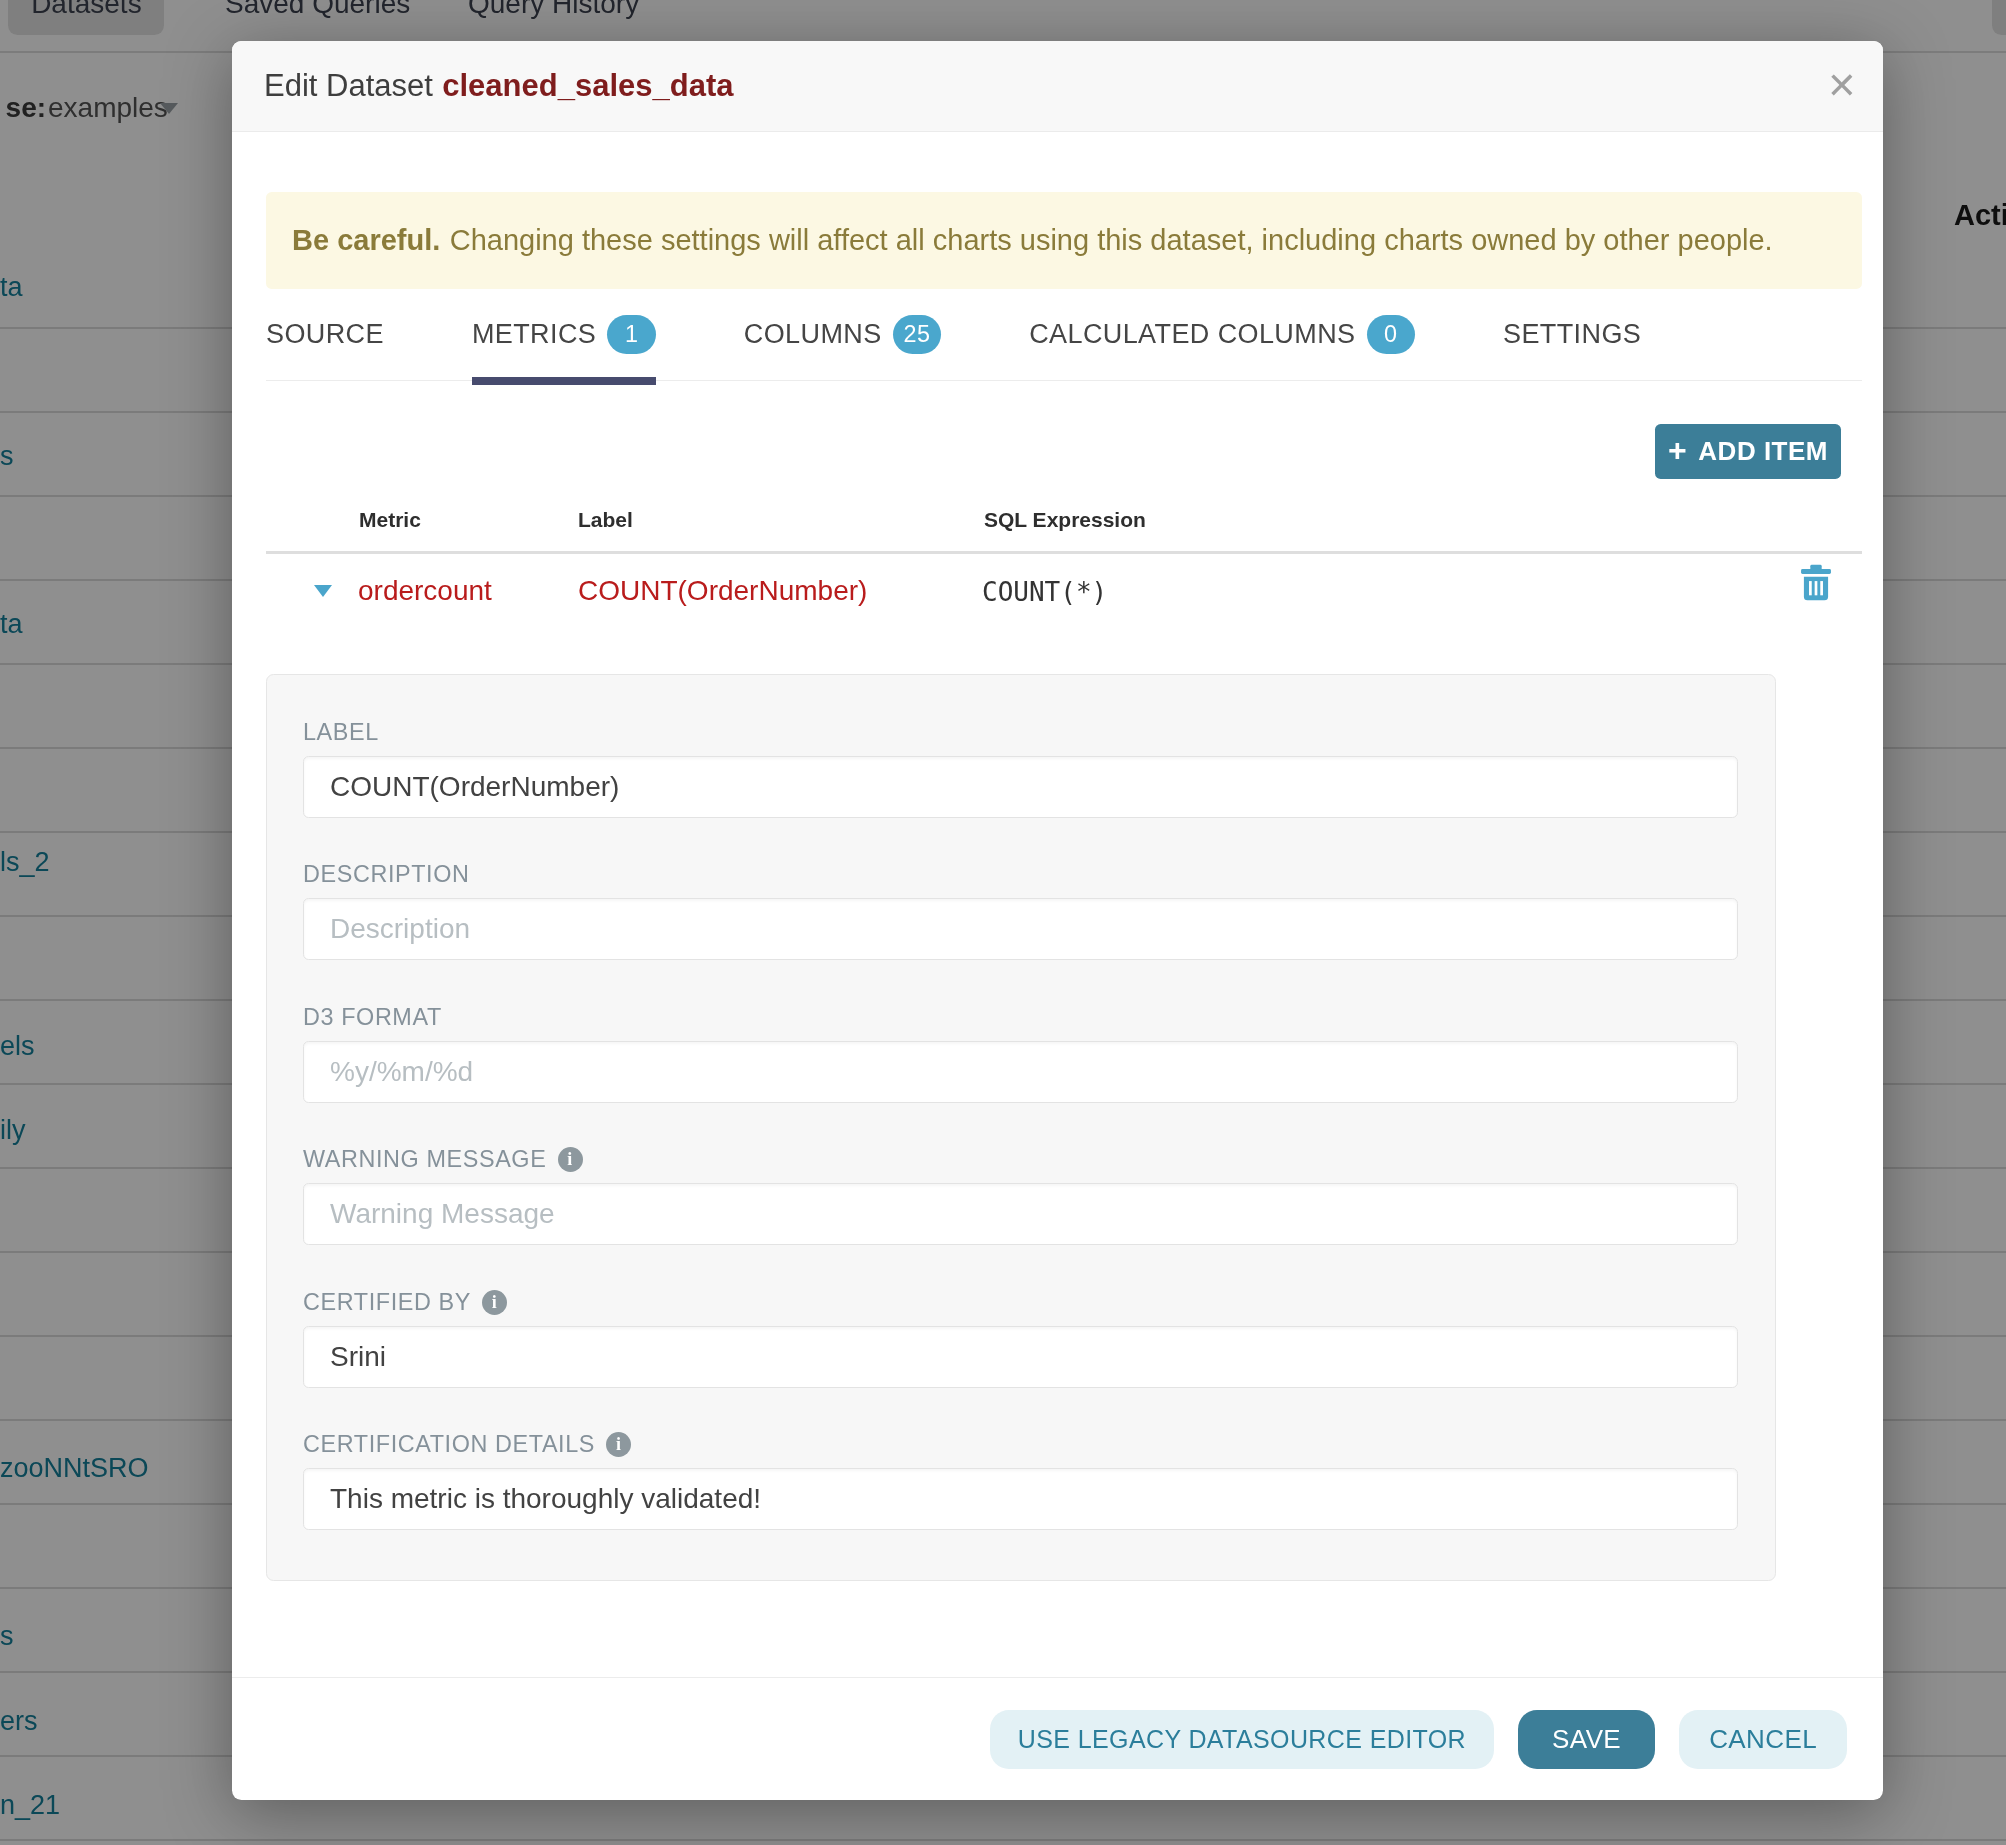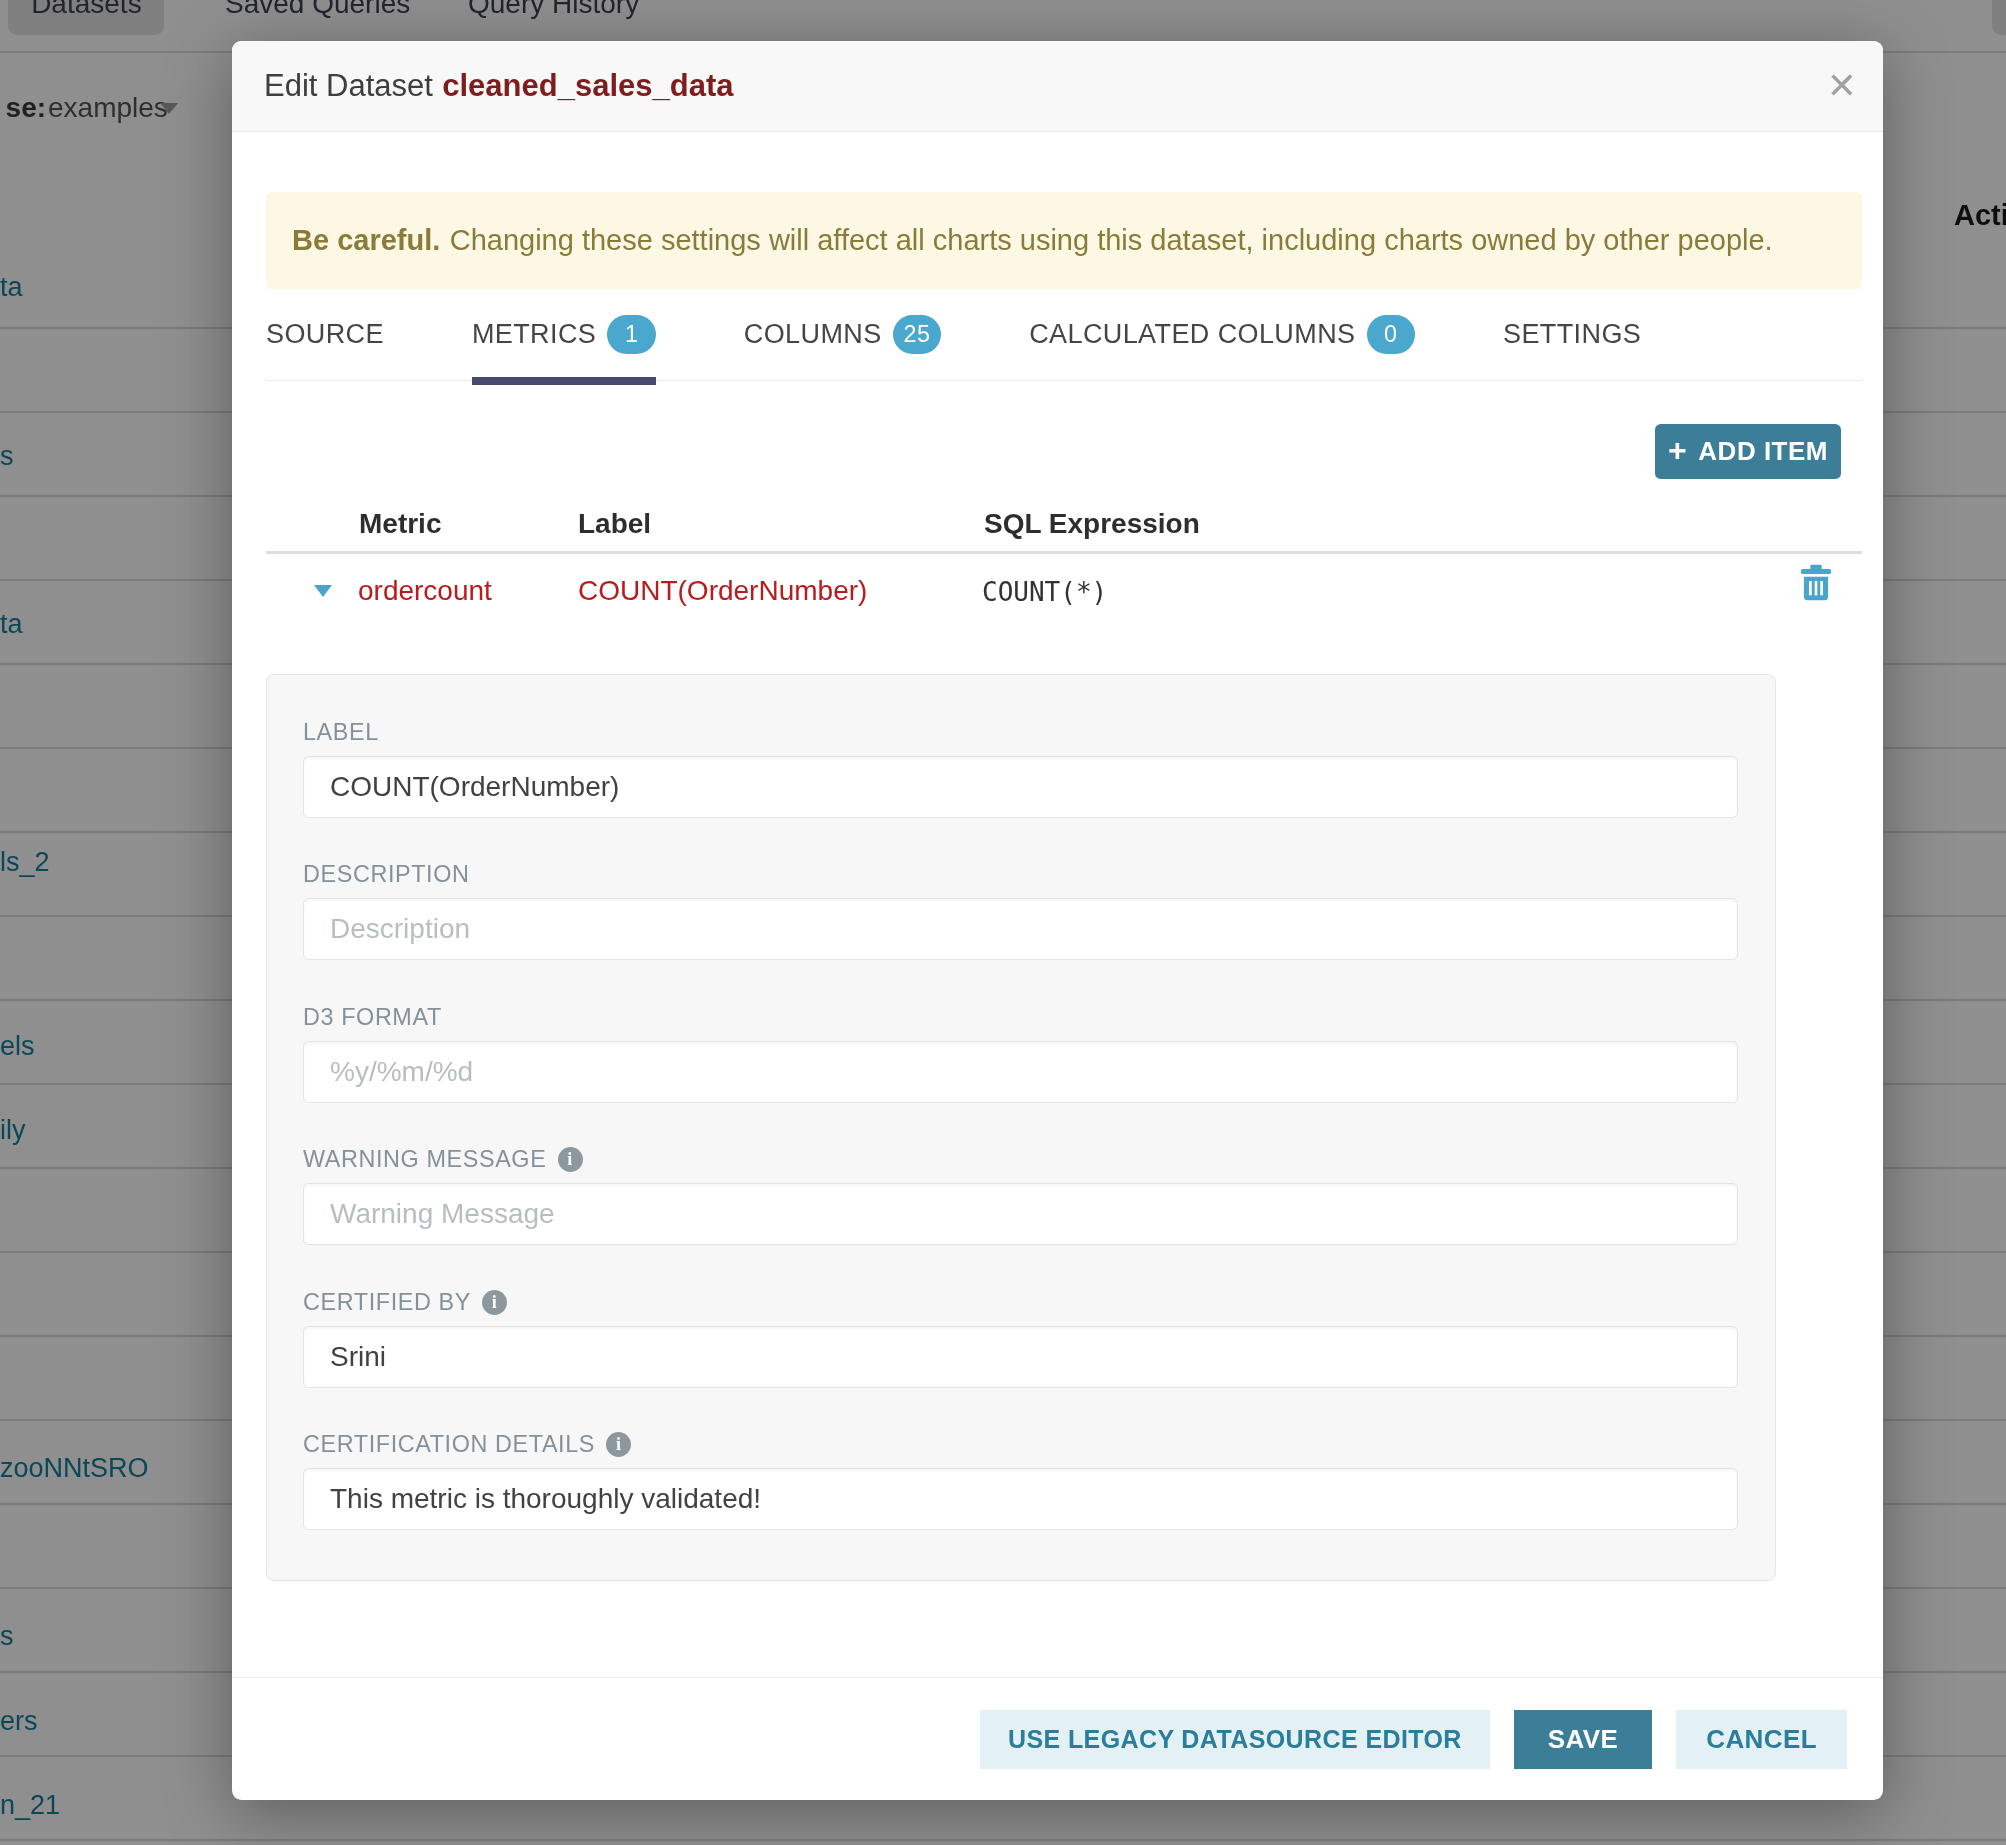--- a/index.html
+++ b/index.html
@@ -47,21 +47,21 @@
   .tab{position:relative;height:100%;display:flex;align-items:center;gap:11.2px;
     font-size:27px;color:#454545;letter-spacing:0.4px;cursor:pointer;}
   .tab.active::after{content:"";position:absolute;left:0;right:0;bottom:-4.7px;height:7.5px;background:#474b6e;}
   .badge{min-width:39px;height:39px;padding:0 4.7px;border-radius:20.6px;background:#4aa7cd;color:#fff;
     font-size:23.4px;display:flex;align-items:center;justify-content:center;}
   .add-item{position:absolute;left:1423px;top:383px;width:186px;height:55px;background:#3c7e98;
     border:none;border-radius:5.6px;color:#fff;font-size:26px;font-weight:bold;letter-spacing:0.5px;
     display:flex;align-items:center;justify-content:center;gap:11.2px;cursor:pointer;
     font-family:"Liberation Sans",sans-serif;}
   .add-item .plus{font-size:32px;font-weight:bold;line-height:1;margin-top:-2.8px;}
-  .mh{position:absolute;top:467px;font-size:28px;font-weight:bold;color:#2e2e2e;}
+  .mh{position:absolute;top:467px;font-size:21px;font-weight:bold;color:#2e2e2e;}
   .mh-metric{left:127px;} .mh-label{left:346px;} .mh-sql{left:752px;}
   .m-sep{position:absolute;top:510px;left:34px;right:20.6px;height:2.8px;background:#dedede;}
   .row-caret{position:absolute;left:82px;top:544px;width:0;height:0;cursor:pointer;
     border-left:9.4px solid transparent;border-right:9.4px solid transparent;border-top:12px solid #4aa5cb;}
   .mr{position:absolute;top:534px;font-size:28px;color:#b91c1c;}
   .mr-metric{left:126px;} .mr-label{left:346px;}
   .mr-sql{left:750px;top:536px;font-family:"DejaVu Sans Mono",monospace;font-size:26px;color:#333;}
   .trash{position:absolute;left:1566px;top:523px;width:36px;height:37px;cursor:pointer;}
   
   .panel{position:absolute;left:34px;top:633px;width:1510px;height:907px;background:#f7f7f7;
@@ -72,21 +72,21 @@
     border-radius:50%;background:#8d989e;color:#fff;font-size:18px;font-weight:bold;margin-left:11.2px;
     font-family:"Liberation Serif",serif;}
   .f-input{margin-top:7.5px;width:100%;height:62px;box-sizing:border-box;border:1.9px solid #e3e3e3;
     border-radius:5.6px;background:#fff;padding:0 26px;font-size:28px;color:#424242;
     font-family:"Liberation Sans",sans-serif;box-shadow:inset 0 1.9px 2.8px rgba(0,0,0,0.04);outline:none;}
   .f-input::placeholder{color:#b7bec2;opacity:1;}
   
   .modal-footer{position:absolute;left:0;right:0;top:1636px;bottom:0;border-top:1.9px solid #ececec;
     border-radius:0 0 9.4px 9.4px;display:flex;align-items:center;justify-content:flex-end;
     padding-right:36px;gap:24px;}
-  .btn{height:59px;border:none;border-radius:0;font-size:26px;font-weight:bold;letter-spacing:0.4px;
+  .btn{height:59px;border:none;border-radius:19px;font-size:26px;font-weight:normal;letter-spacing:0.4px;
     display:flex;align-items:center;justify-content:center;cursor:pointer;
     font-family:"Liberation Sans",sans-serif;}
   .btn-light{background:#e3f1f5;color:#2b7e9b;}
   .btn-legacy{padding:0 28px;font-size:25px;}
   .btn-save{background:#3c7e98;color:#fff;padding:0 34px;}
   .btn-cancel{padding:0 30px;}
 </style>
 </head>
 <body>
 

